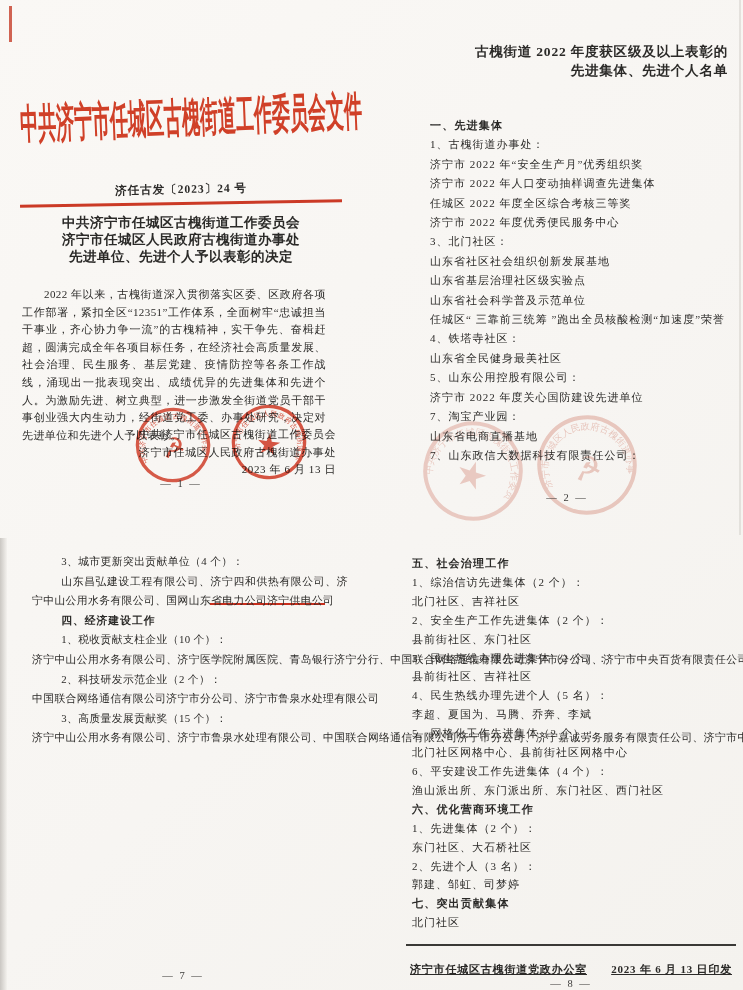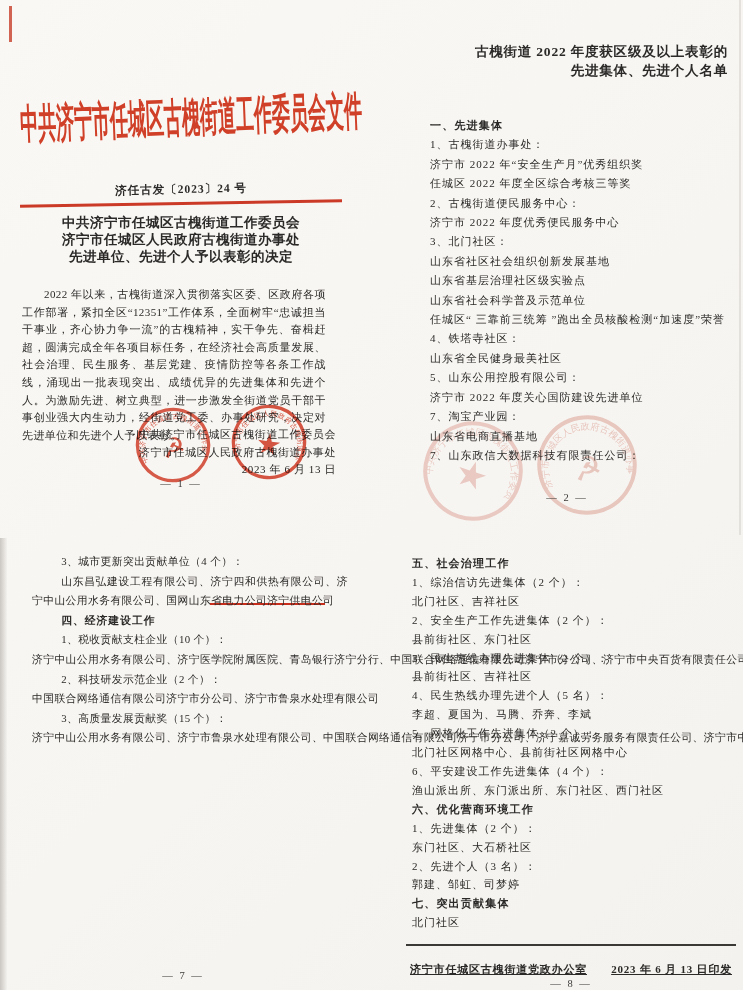--- a/index.html
+++ b/index.html
@@ -112,22 +112,22 @@
   <div class="page" id="page2">
     <div class="p2-title">
       <div>古槐街道 2022 年度获区级及以上表彰的</div>
       <div>先进集体、先进个人名单</div>
     </div>
     <div class="linelist">
 
     <div class="line section">一、先进集体</div>
         <div class="line item">1、古槐街道办事处：</div>
         <div class="line award">济宁市 2022 年“安全生产月”优秀组织奖</div>
+        <div class="line award">济宁市 2022 年人口变动抽样调查先进集体</div>
         <div class="line award">任城区 2022 年度全区综合考核三等奖</div>
-        <div class="line item">2、古槐街道便民服务中心：</div>
         <div class="line award">济宁市 2022 年度优秀便民服务中心</div>
         <div class="line item">3、北门社区：</div>
         <div class="line award">山东省社区社会组织创新发展基地</div>
         <div class="line award">山东省基层治理社区级实验点</div>
         <div class="line award">山东省社会科学普及示范单位</div>
         <div class="line award">任城区“ 三靠前三统筹 ”跑出全员核酸检测“加速度”荣誉</div>
         <div class="line item">4、铁塔寺社区：</div>
         <div class="line award">山东省全民健身最美社区</div>
         <div class="line item">5、山东公用控股有限公司：</div>
         <div class="line award">济宁市 2022 年度关心国防建设先进单位</div>

